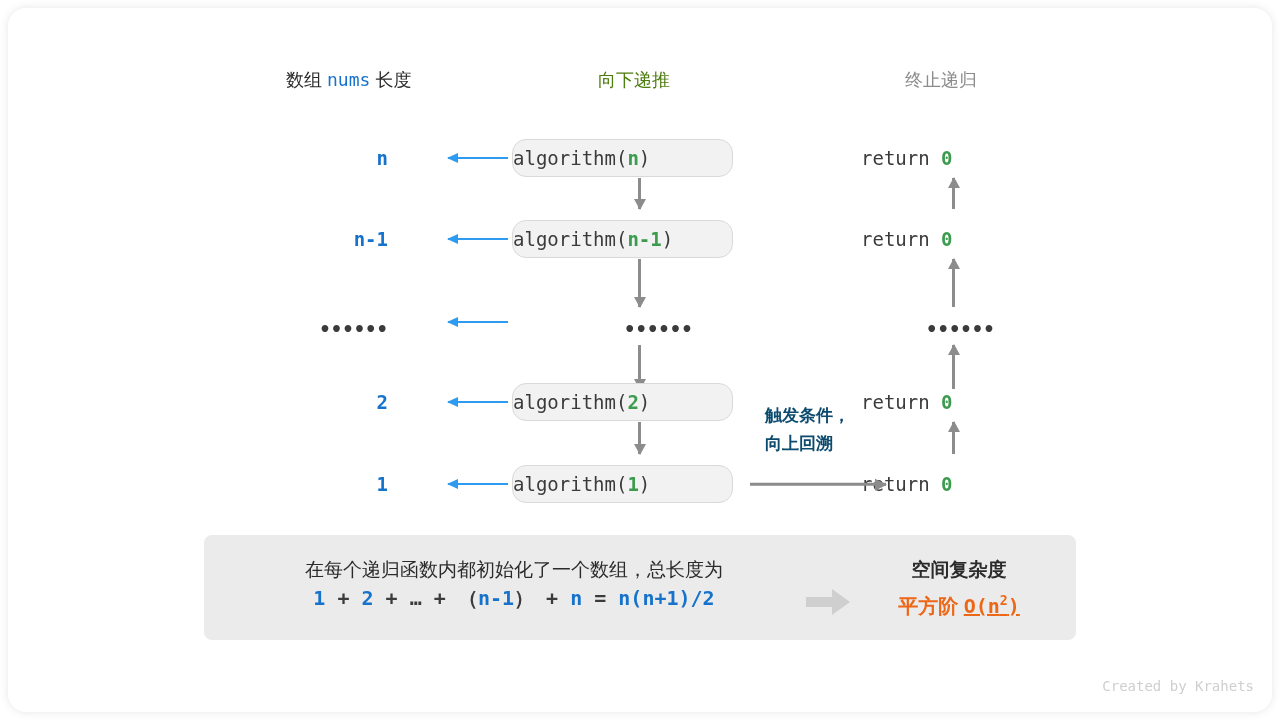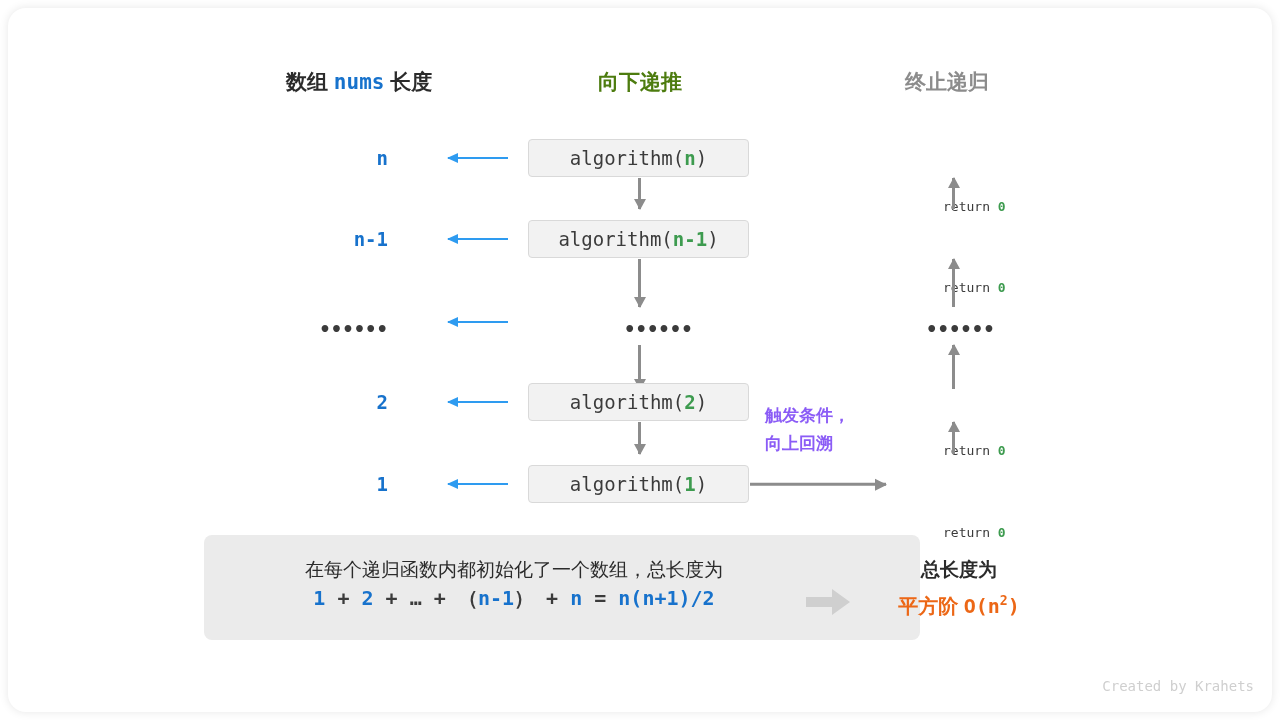--- a/index.html
+++ b/index.html
@@ -21,22 +21,22 @@
     height: 704px;
     background: #ffffff;
     border-radius: 18px;
     box-shadow: 0 0 10px rgba(0,0,0,0.10);
     overflow: hidden;
   }
 
   
   .hdr {
     position: absolute;
-    font-size: 21px;
-    font-weight: bold;
+    font-size: 18px;
+    font-weight: normal;
     white-space: nowrap;
   }
   #hdr-left  { left: 278px; top: 60px; color: #2b2b2b; }
   #hdr-left .kw { color: #1772cc; font-family: "DejaVu Sans Mono","Liberation Mono",monospace; }
   #hdr-down  { left: 590px; top: 60px; color: #4d7c0f; }
   #hdr-up    { left: 897px; top: 60px; color: #8c8c8c; }
 
   
   .len {
     position: absolute;
@@ -64,48 +64,47 @@
     left: -1px; top: -4px;
     width: 0; height: 0;
     border-top: 5px solid transparent;
     border-bottom: 5px solid transparent;
     border-right: 11px solid #2e9bf0;
   }
 
   
   .box {
     position: absolute;
-    left: 520px;
+    left: 504px;
     width: 221px;
     height: 38px;
     transform: translateY(-50%);
     background: #f2f2f2;
     border: 1.5px solid #d9d9d9;
-    border-radius: 4px;
+    border-radius: 14px;
     display: flex;
     align-items: center;
-    justify-content: center;
+    justify-content: flex-start;
     font-family: "DejaVu Sans Mono","Liberation Mono",monospace;
     font-size: 19px;
     color: #3b3b3b;
     box-sizing: border-box;
     white-space: nowrap;
   }
   .box .arg { color: #3d9b4f; font-weight: bold; }
 
   
   .ret {
     position: absolute;
-    left: 935px;
-    transform: translateY(-50%);
-    font-family: "DejaVu Sans Mono","Liberation Mono",monospace;
-    font-size: 13px;
+    left: 853px;
+    transform: translateY(-50%);
+    font-family: "DejaVu Sans Mono","Liberation Mono",monospace;
+    font-size: 19px;
     color: #3b3b3b;
     white-space: nowrap;
-    margin-top: 48px;
   }
   .ret .val { color: #3d9b4f; font-weight: bold; }
 
   
   .dots {
     position: absolute;
     transform: translateY(-50%);
     font-family: "DejaVu Sans Mono","Liberation Mono",monospace;
     font-size: 19px;
     font-weight: bold;
@@ -170,31 +169,31 @@
     border-left: 12px solid #8c8c8c;
   }
 
   
   #note {
     position: absolute;
     left: 757px;
     top: 394px;
     font-size: 17px;
     font-weight: bold;
-    color: #8b5cf6;
+    color: #0c4a6e;
     line-height: 28px;
     white-space: nowrap;
   }
 
   
   #panel {
     position: absolute;
     left: 196px;
     top: 527px;
-    width: 716px;
+    width: 872px;
     height: 105px;
     background: #ebebeb;
     border-radius: 8px;
   }
   #panel-text {
     position: absolute;
     left: 30px;
     top: 20px;
     width: 560px;
     text-align: center;
@@ -238,20 +237,21 @@
   }
   #panel-right .cx {
     margin-top: 8px;
     font-size: 20px;
     font-weight: bold;
     color: #ec6716;
     white-space: nowrap;
   }
   #panel-right .cx .mn {
     font-family: "DejaVu Sans Mono","Liberation Mono",monospace;
+    text-decoration: underline;
   }
   sup { font-size: 0.66em; }
 
   
   #footer {
     position: absolute;
     right: 18px;
     bottom: 18px;
     font-family: "DejaVu Sans Mono","Liberation Mono",monospace;
     font-size: 14px;
@@ -347,21 +347,21 @@
       <div id="panel-formula">
         <span class="b">1</span><span class="op"> + </span><span class="b">2</span><span class="op"> + … + </span><span class="op">（</span><span class="b">n-1</span><span class="op">）</span><span class="op"> + </span><span class="b">n</span><span class="op"> = </span><span class="b">n(n+1)/2</span>
       </div>
     </div>
 
     <svg id="block-arrow" viewBox="0 0 44 26">
       <path d="M0 8 H26 V0 L44 13 L26 26 V18 H0 Z" fill="#cfcfcf"></path>
     </svg>
 
     <div id="panel-right">
-      <div class="ttl">总长度为</div>
+      <div class="ttl">空间复杂度</div>
       <div class="cx">
         <span>平方阶</span>
         <span class="mn"><span>O(n</span><sup>2</sup><span>)</span></span>
       </div>
     </div>
   </div>
 
   <div id="footer">Created by Krahets</div>
 
 </div>

